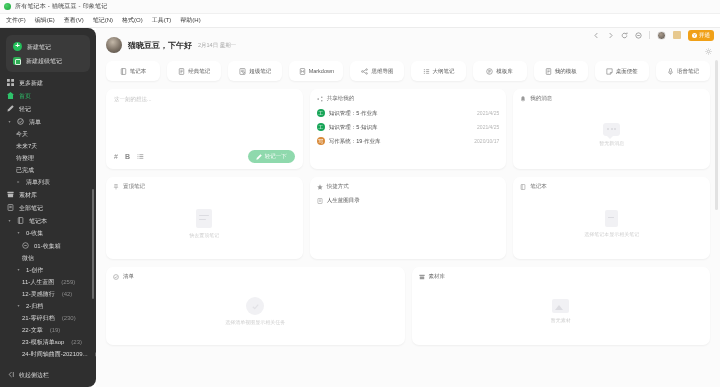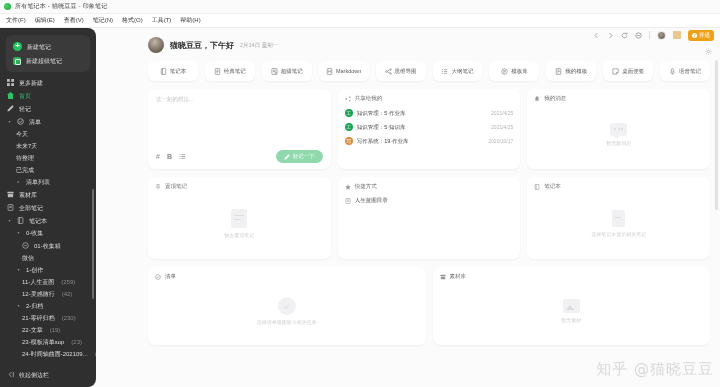--- a/index.html
+++ b/index.html
@@ -82,21 +82,21 @@
   .scrollbar-track {
     position: absolute; right: 1px; top: 4px; bottom: 4px; width: 2px;
     background: transparent;
   }
   .scrollbar-thumb {
     position: absolute; right: 1px; top: 96px; width: 2px; height: 110px;
     background: #6a6a6a; border-radius: 1px;
   }
 
   
-  .main { flex: 1 1 auto; background: #fbfbfb; position: relative; overflow: hidden; padding-left: 42px; }
+  .main { flex: 1 1 auto; background: #fbfbfb; position: relative; overflow: hidden; }
 
   .main-topbar {
     position: absolute; right: 0; top: 0; height: 14px; width: 100%;
     display: flex; align-items: center; justify-content: flex-end; gap: 7px;
     padding-right: 6px; background: transparent;
   }
   .navico { color:#8b8b8b; display:flex; align-items:center; }
   .navico svg { width: 7px; height: 7px; display:block; }
   .divider-v { width: 1px; height: 8px; background: #ddd; }
   .avatar {
@@ -744,16 +744,15 @@
             <span class="empty-img"></span>
             <span>暂无素材</span>
           </div>
         </div>
       </div>
 
       <div class="main-scroll-track">
         <div class="main-scroll-thumb"></div>
       </div>
 
-      <div class="watermark">知乎 @猫晓豆豆</div>
     </div>
   </div>
 </div>
 
 </body></html>

